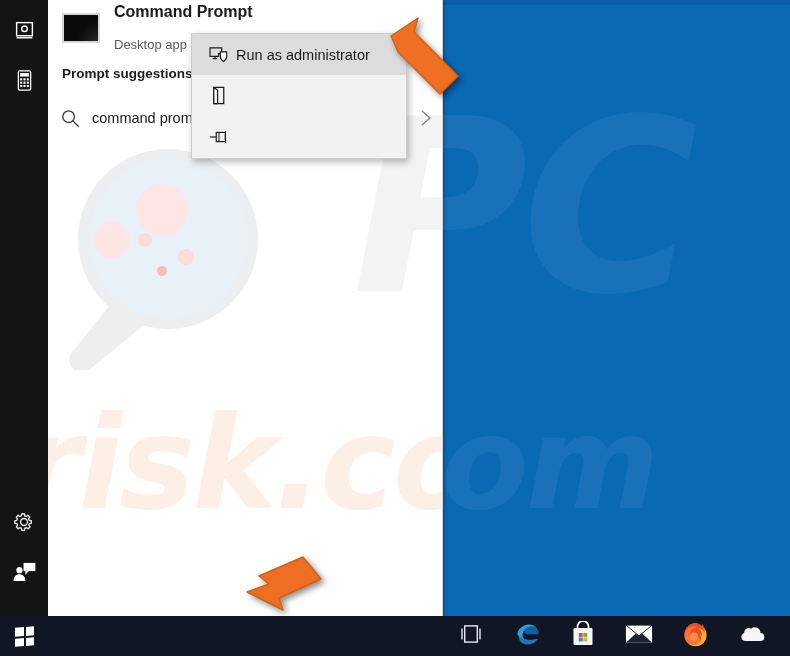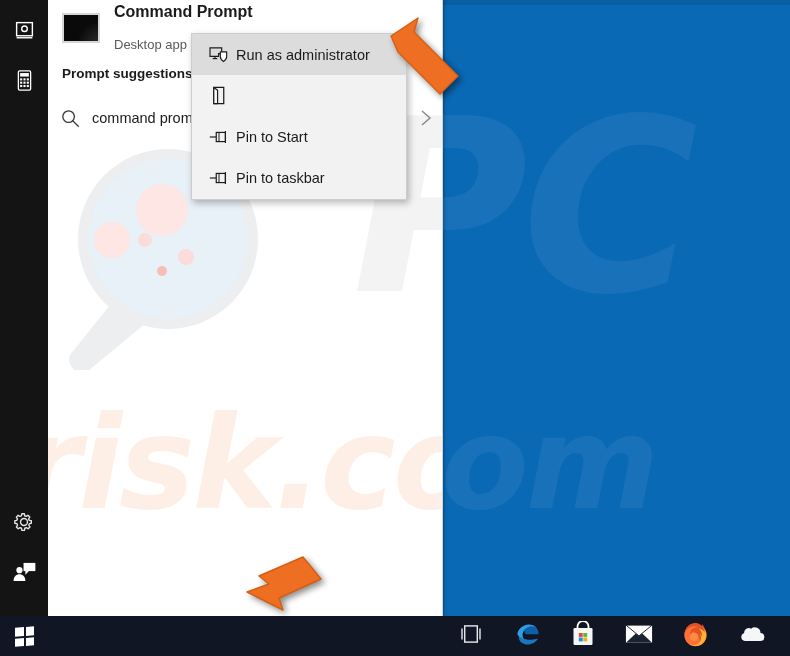--- a/index.html
+++ b/index.html
@@ -359,34 +359,22 @@
 
       <div class="menu-item">
         <span class="menu-icon">
           <svg width="22" height="16" viewBox="0 0 24 16">
             <rect x="9" y="3" width="10" height="10" fill="none" stroke="#1b1b1b" stroke-width="1.3"></rect>
             <line x1="2" y1="8" x2="9" y2="8" stroke="#1b1b1b" stroke-width="1.3"></line>
             <line x1="19" y1="1.5" x2="19" y2="14.5" stroke="#1b1b1b" stroke-width="1.3"></line>
             <line x1="12" y1="3" x2="12" y2="13" stroke="#1b1b1b" stroke-width="1.1"></line>
           </svg>
         </span>
-        <span class="menu-label">Pin to Start</span>
-      </div>
-
-      <div class="menu-item">
-        <span class="menu-icon">
-          <svg width="22" height="16" viewBox="0 0 24 16">
-            <rect x="9" y="3" width="10" height="10" fill="none" stroke="#1b1b1b" stroke-width="1.3"></rect>
-            <line x1="2" y1="8" x2="9" y2="8" stroke="#1b1b1b" stroke-width="1.3"></line>
-            <line x1="19" y1="1.5" x2="19" y2="14.5" stroke="#1b1b1b" stroke-width="1.3"></line>
-            <line x1="12" y1="3" x2="12" y2="13" stroke="#1b1b1b" stroke-width="1.1"></line>
-          </svg>
-        </span>
-        <span class="menu-label">Pin to taskbar</span>
-      </div>
+      </div>
+
 
     </div>
 
     <div id="search-bar">
       <div id="search-bar-icon">
         <svg width="20" height="20" viewBox="0 0 20 20">
           <circle cx="8" cy="8" r="6.1" fill="none" stroke="#2b2b2b" stroke-width="1.5"></circle>
           <line x1="12.4" y1="12.4" x2="18.4" y2="18.4" stroke="#2b2b2b" stroke-width="1.5" stroke-linecap="round"></line>
         </svg>
       </div>

